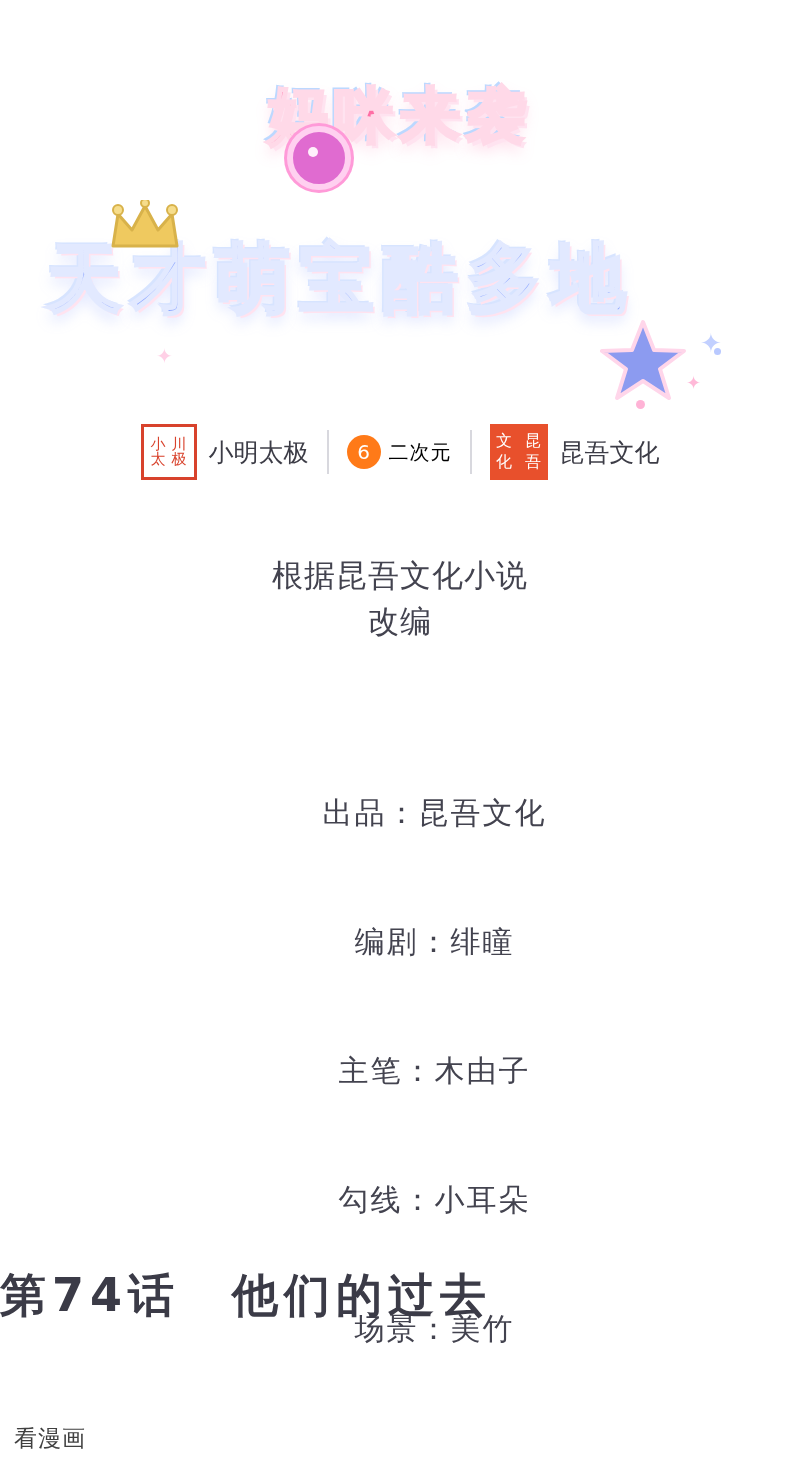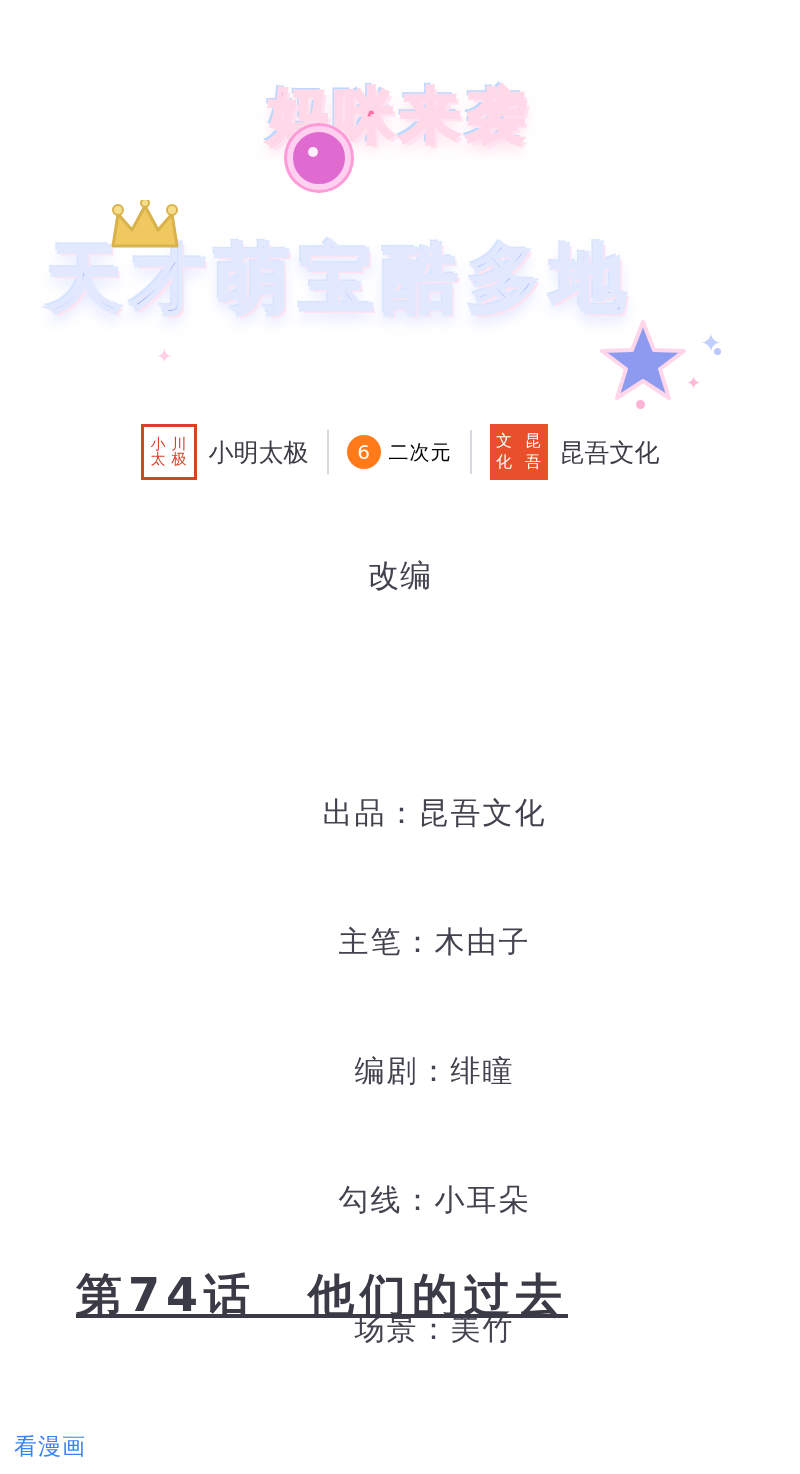--- a/index.html
+++ b/index.html
@@ -222,36 +222,34 @@
     line-height: 43px;
     letter-spacing: 2px;
   }
   .staff-line { white-space: pre; }
 
   .chapter {
     position: absolute;
     top: 1265px;
     left: 0;
     width: 644px;
-    text-align: center;
     font-family: "DejaVu Sans", sans-serif;
     font-size: 46px;
     letter-spacing: 6px;
     color: #3b3b47;
     font-weight: 600;
-    text-decoration: underline;
   }
 
   .watermark {
     position: absolute;
     left: 14px;
-    bottom: 12px;
+    bottom: 20px;
     font-family: "DejaVu Sans", sans-serif;
     font-size: 23px;
-    color: #3b82f6;
+    color: #404040;
     letter-spacing: 1px;
   }
 </style>
 </head>
 <body>
 
 <div class="page">
 
   <div class="logo-block">
 
@@ -308,34 +306,35 @@
         <span>文</span>
         <span>昆</span>
         <span>化</span>
         <span>吾</span>
       </div>
       <div class="brand-name">昆吾文化</div>
     </div>
   </div>
 
   <div class="credits source-block">
+    <div>根据昆吾文化小说</div>
     <div>改编</div>
   </div>
 
   <div class="credits staff-block">
     <div class="staff-line">
       <span>出品：</span><span>昆吾文化</span>
     </div>
     <div class="staff-line">
+      <span>编剧：</span><span>绯瞳</span>
+    </div>
+    <div class="staff-line">
       <span>主笔：</span><span>木由子</span>
     </div>
     <div class="staff-line">
-      <span>编剧：</span><span>绯瞳</span>
-    </div>
-    <div class="staff-line">
       <span>勾线：</span><span>小耳朵</span>
     </div>
     <div class="staff-line">
       <span>场景：</span><span>美竹</span>
     </div>
 
   </div>
 
   <div class="chapter">第74话　他们的过去</div>
 

